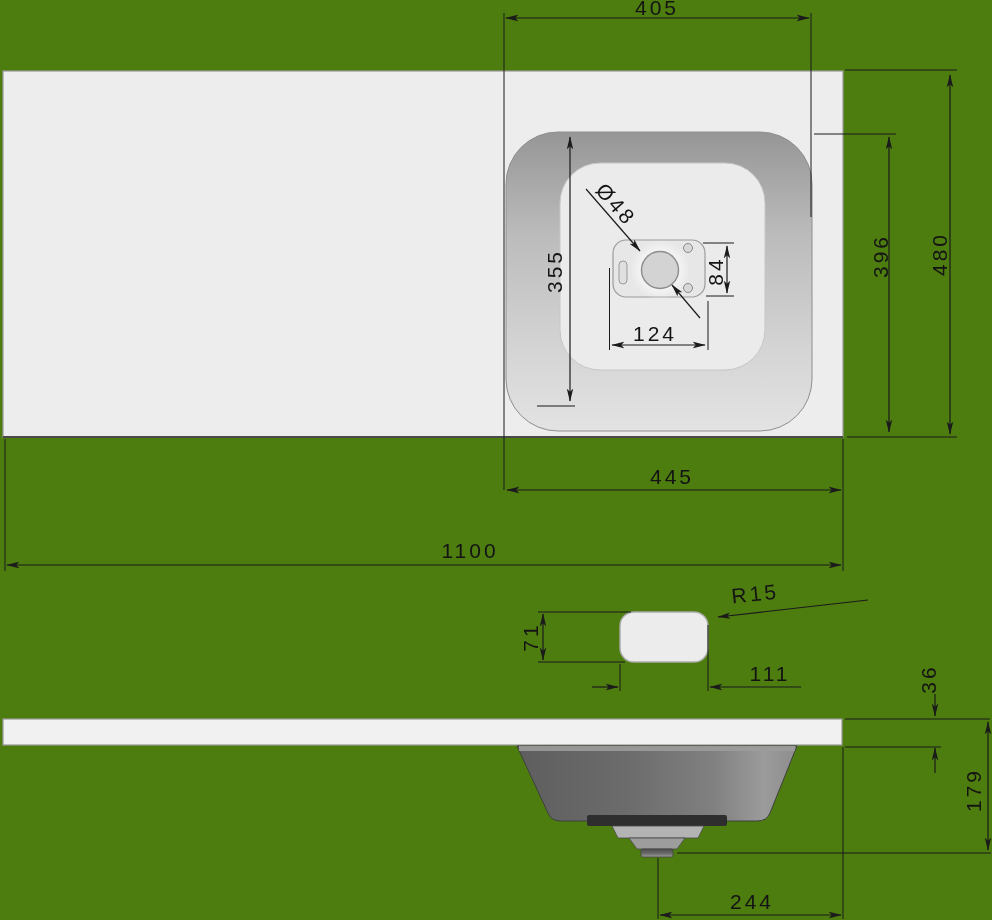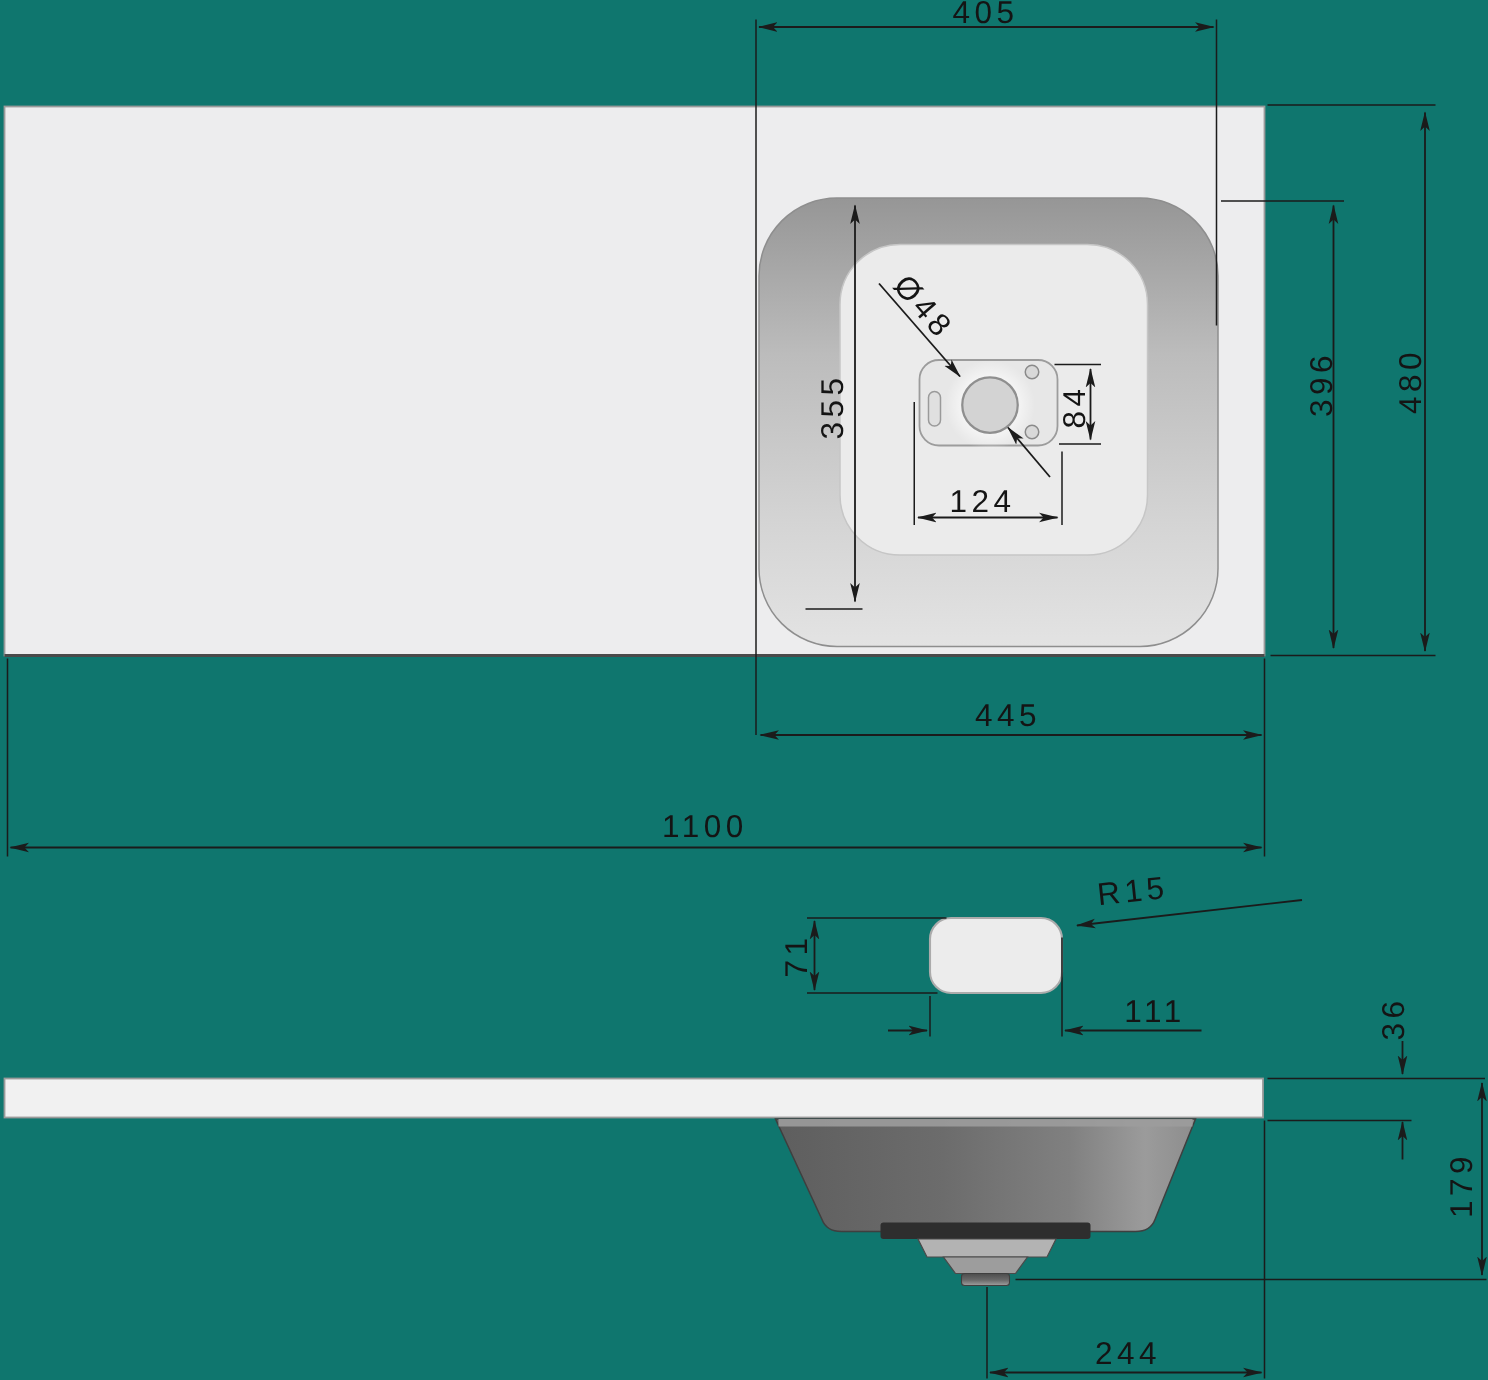--- a/index.html
+++ b/index.html
@@ -1,16 +1,16 @@
 <!DOCTYPE html>
 <html><head>
 <meta charset="utf-8">
 <style>
   html,body{margin:0;padding:0;background:#ffffff;}
-  .canvas{position:relative;width:992px;height:920px;background:#0f766e;overflow:hidden;
+  .canvas{position:relative;width:992px;height:920px;background:#4d7c0f;overflow:hidden;
           font-family:"Liberation Sans", sans-serif;}
   svg{display:block;}
   .dim-line{stroke:#1b1b1b;stroke-width:1.2;fill:none;}
   .ext-line{stroke:#1b1b1b;stroke-width:1;fill:none;}
   .dim-text{font-family:"Liberation Sans", sans-serif;font-size:21px;letter-spacing:3px;fill:#141414;}
   .mid{text-anchor:middle;}
   .slab{fill:#ededee;stroke:#9a9a9a;stroke-width:1.2;}
   .edge-dark{stroke:#4a4a4a;stroke-width:2;}
   .floor{fill:#ebebeb;stroke:#c6c6c6;stroke-width:1;}
   .flange{fill:#e7e7e7;stroke:#9c9c9c;stroke-width:1.2;}

